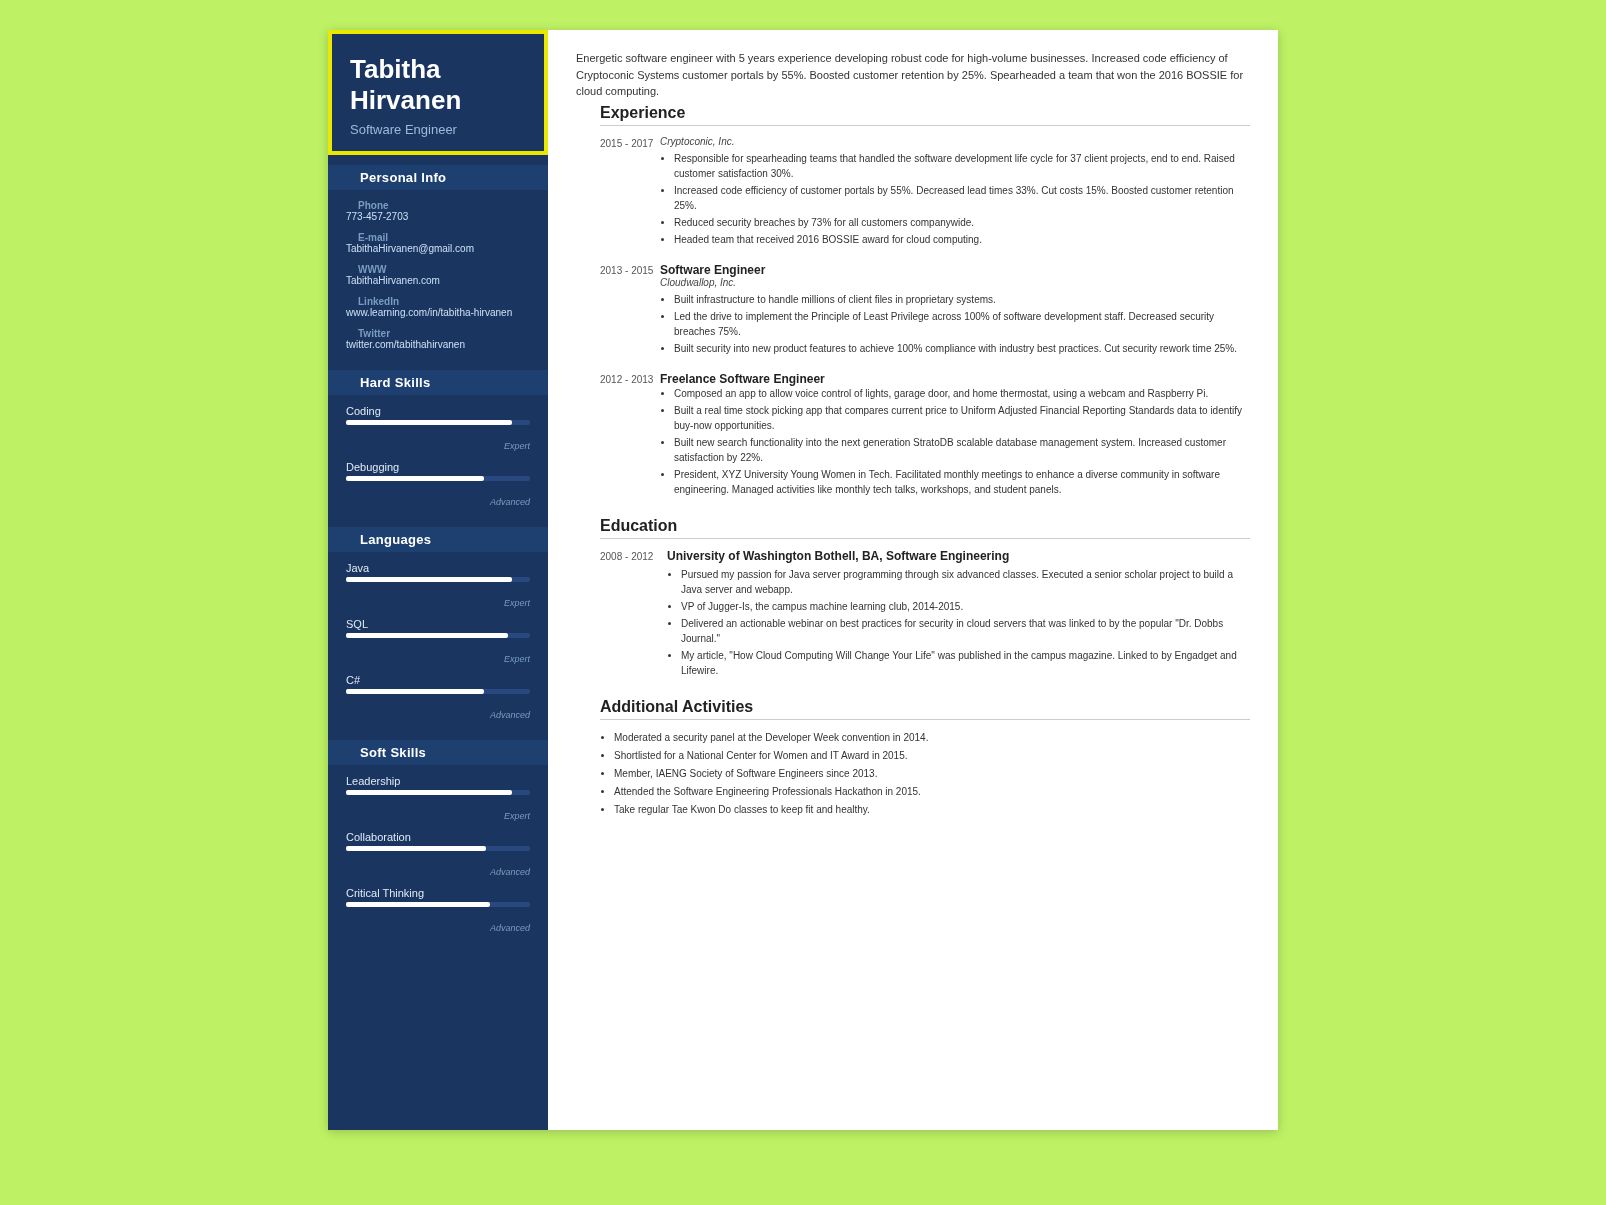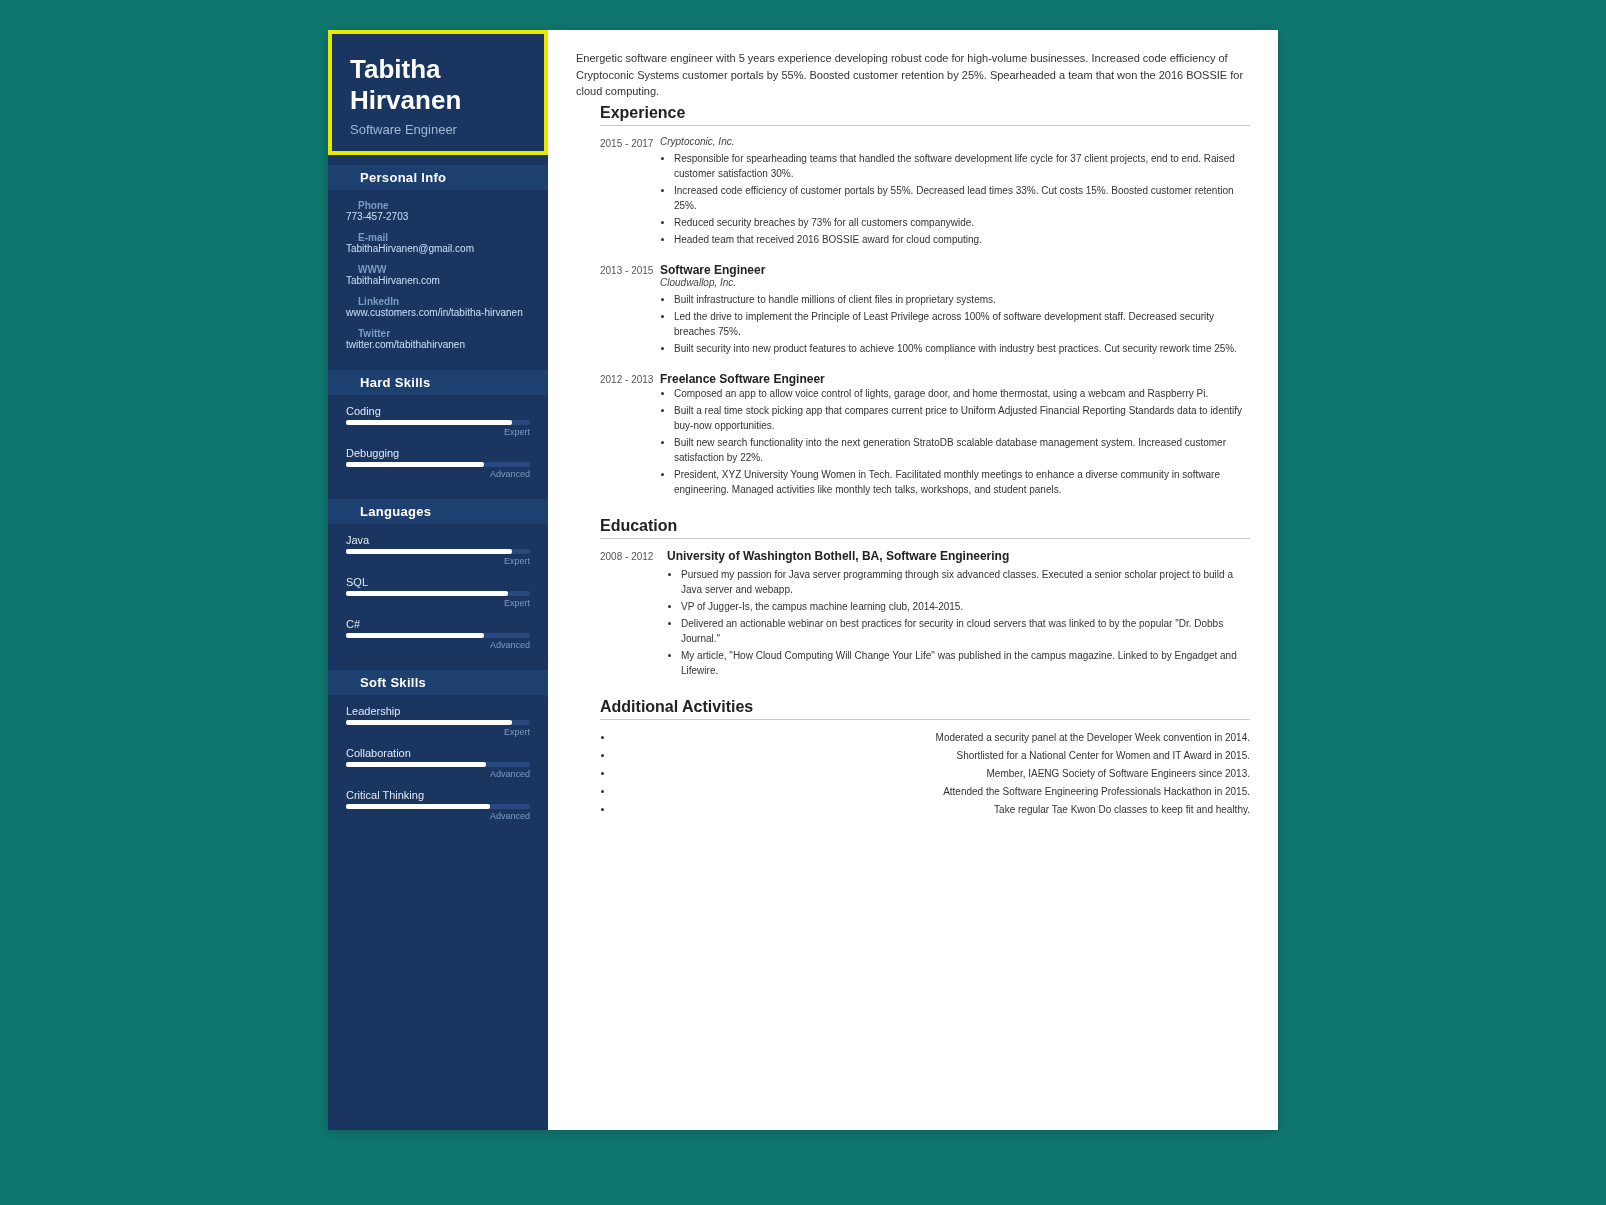--- a/index.html
+++ b/index.html
@@ -5,21 +5,21 @@
     * { box-sizing: border-box; margin: 0; padding: 0; }
     body {
       background: #c8c8c8;
       display: flex;
       justify-content: center;
       align-items: center;
       min-height: 100vh;
       font-family: Arial, sans-serif;
     }
     .page-wrapper {
-      background: #0f766e;
+      background: #bef264;
       padding: 30px;
       width: 1606px;
       min-height: 1205px;
       display: flex;
       justify-content: center;
       align-items: flex-start;
     }
     .resume-container {
       display: flex;
       width: 950px;
@@ -96,21 +96,22 @@
     }
     .skill-bar-fill {
       background: #fff;
       height: 5px;
       border-radius: 2px;
     }
     .skill-level {
       font-size: 9px;
       color: #7a9cc0;
       text-align: right;
-      margin-top: 2px;
+      margin-top: 16px;
+      font-style: italic;
     }
     
     .main-content {
       flex: 1;
       padding: 20px 28px;
       background: #fff;
       font-size: 11px;
       color: #222;
     }
     .summary-text {
@@ -196,21 +197,20 @@
       margin-bottom: 2px;
     }
     .activities-bullets {
       padding-left: 14px;
       font-size: 10px;
       color: #333;
       line-height: 1.6;
     }
     .activities-bullets li {
       margin-bottom: 2px;
-      text-align: right;
     }
   </style>
 </head>
 <body>
 
 <div class="page-wrapper">
   <div class="resume-container">
 
     <div class="sidebar">
       <div class="sidebar-header">
@@ -230,21 +230,21 @@
         <div class="info-item">
           <div class="info-label">E-mail</div>
           <div class="info-value">TabithaHirvanen@gmail.com</div>
         </div>
         <div class="info-item">
           <div class="info-label">WWW</div>
           <div class="info-value">TabithaHirvanen.com</div>
         </div>
         <div class="info-item">
           <div class="info-label">LinkedIn</div>
-          <div class="info-value">www.customers.com/in/tabitha-hirvanen</div>
+          <div class="info-value">www.learning.com/in/tabitha-hirvanen</div>
         </div>
         <div class="info-item">
           <div class="info-label">Twitter</div>
           <div class="info-value">twitter.com/tabithahirvanen</div>
         </div>
       </div>
 
       <div class="sidebar-section">
         <div class="sidebar-section-title">Hard Skills</div>
 

